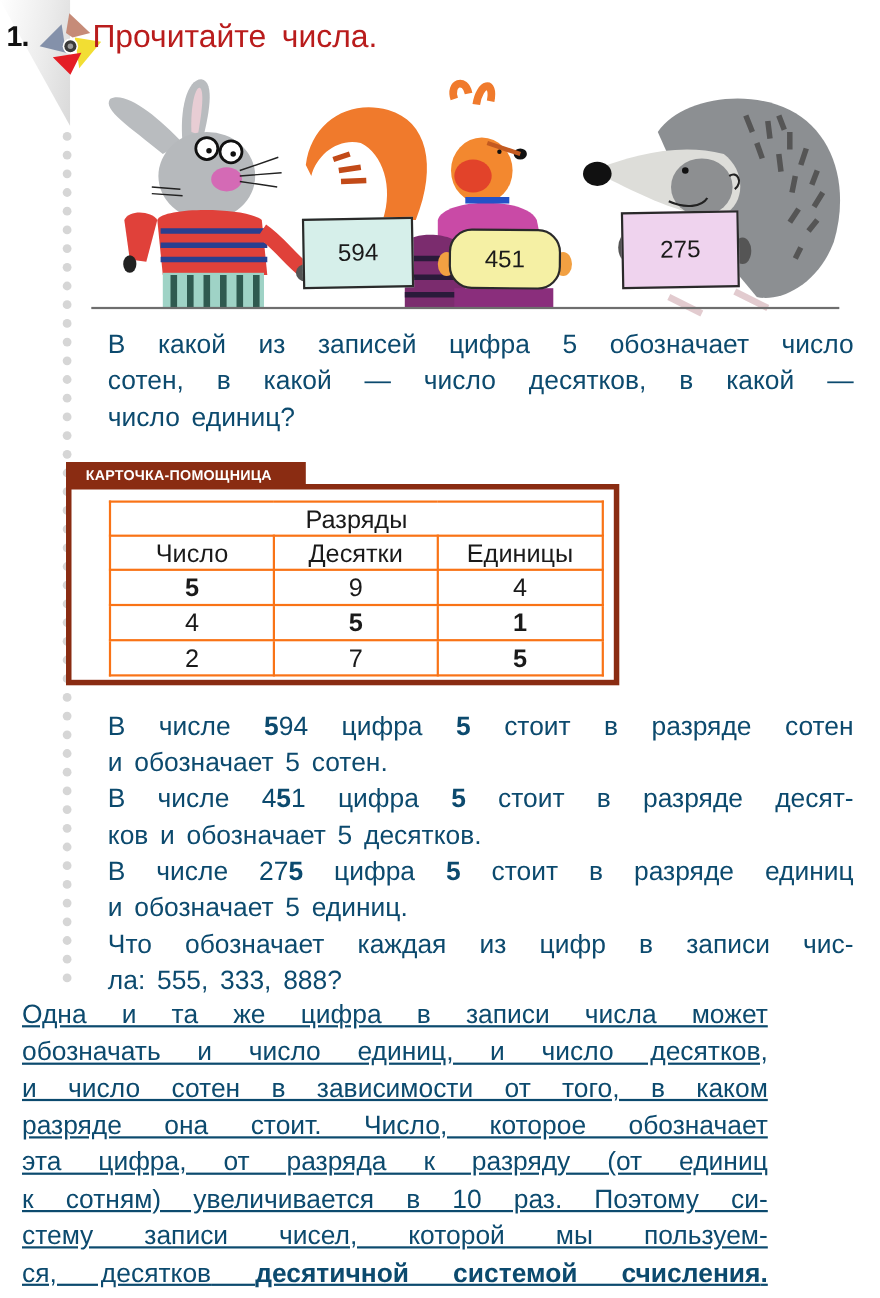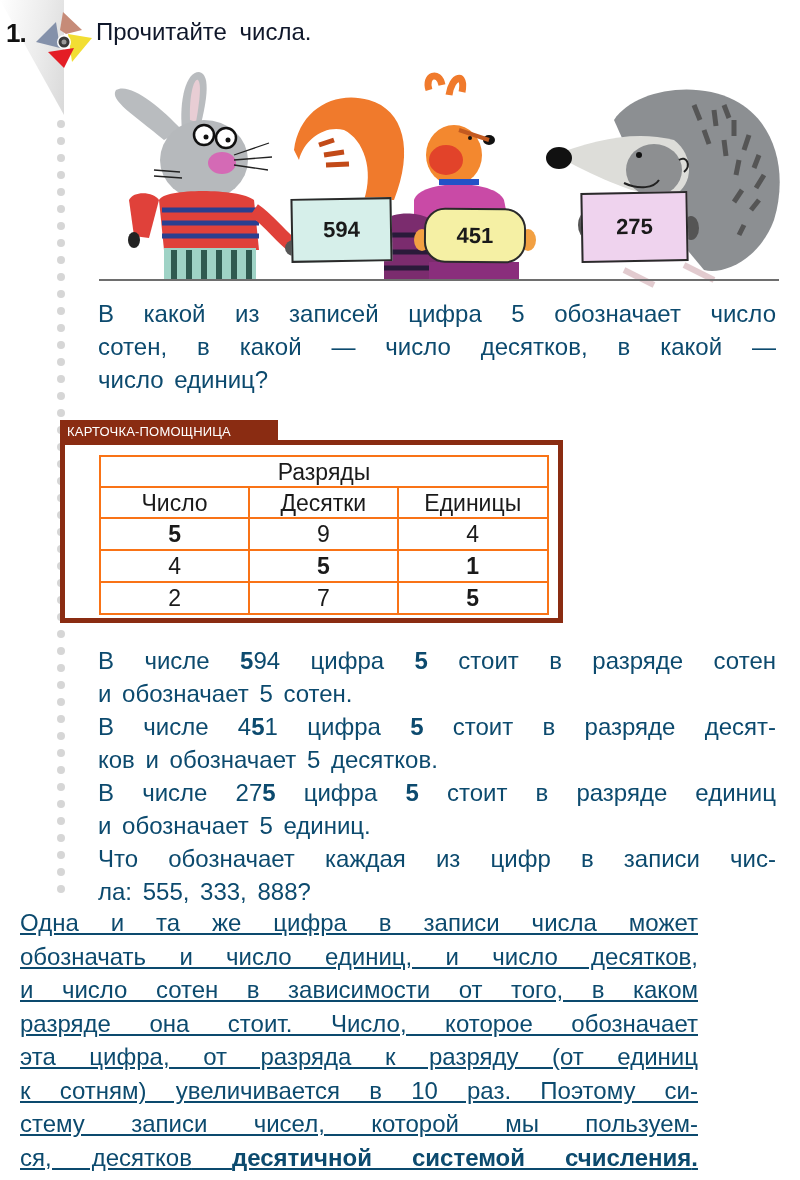--- a/index.html
+++ b/index.html
@@ -16,47 +16,47 @@
       display: flex; flex-direction: column; gap: 9px;
     }
     .dots span { width: 8px; height: 8px; border-radius: 50%; background: #d6d6d6; display: block; }
 
     .task-number {
       position: absolute; left: 6px; top: 18px; font-size: 26px; font-weight: bold; color: #111;
       letter-spacing: -1px;
     }
     .logo { position: absolute; left: 30px; top: 8px; width: 66px; height: 62px; }
     .task-title {
-      position: absolute; left: 96px; top: 18px; font-size: 24px; color: #0f172a;
+      position: absolute; left: 84px; top: 18px; font-size: 29px; color: #b91c1c;
       word-spacing: 6px;
     }
 
     
-    .illustration { position: absolute; left: 94px; top: 60px; width: 700px; height: 230px; font-weight: bold; }
+    .illustration { position: absolute; left: 78px; top: 60px; width: 700px; height: 230px; }
     .ground { position: absolute; left: 5px; top: 219px; width: 680px; height: 2px; background: #6e6e6e; }
     .sign {
       position: absolute; border: 2px solid #2a2a2a;
       display: flex; align-items: center; justify-content: center;
       font-size: 22px; color: #1a1a1a; font-family: "Liberation Sans Narrow", "Liberation Sans", sans-serif;
     }
 
     .text-block { position: absolute; font-size: 24px; line-height: 33px; color: #0c4a6e; }
     .just { text-align: justify; text-align-last: justify; word-spacing: 4px; display: block; }
     .lastline { text-align: left; text-align-last: left; }
     b, .bold { font-weight: bold; }
 
     
     .card {
       position: absolute; left: 60px; top: 440px; width: 503px; height: 183px;
       border: 5px solid #8a2c12; background: #fff;
     }
     .card-tab {
       position: absolute; left: 60px; top: 420px; width: 218px; height: 22px;
-      background: #8a2c12; color: #fff; font-size: 13px; font-weight: normal;
-      padding: 4px 0 0 7px; letter-spacing: 0.2px;
+      background: #8a2c12; color: #fff; font-size: 13px; font-weight: bold;
+      padding: 4px 0 0 18px; letter-spacing: 0.2px;
     }
     table.ranks {
       position: absolute; left: 99px; top: 455px; width: 450px;
       border-collapse: collapse; font-size: 23px;
     }
     table.ranks td { border: 2px solid #f97316; text-align: center; height: 32px; padding: 0; line-height: 28px; }
     table.ranks tr.hdr td { height: 31px; }
   </style>
 </head>
 <body>

